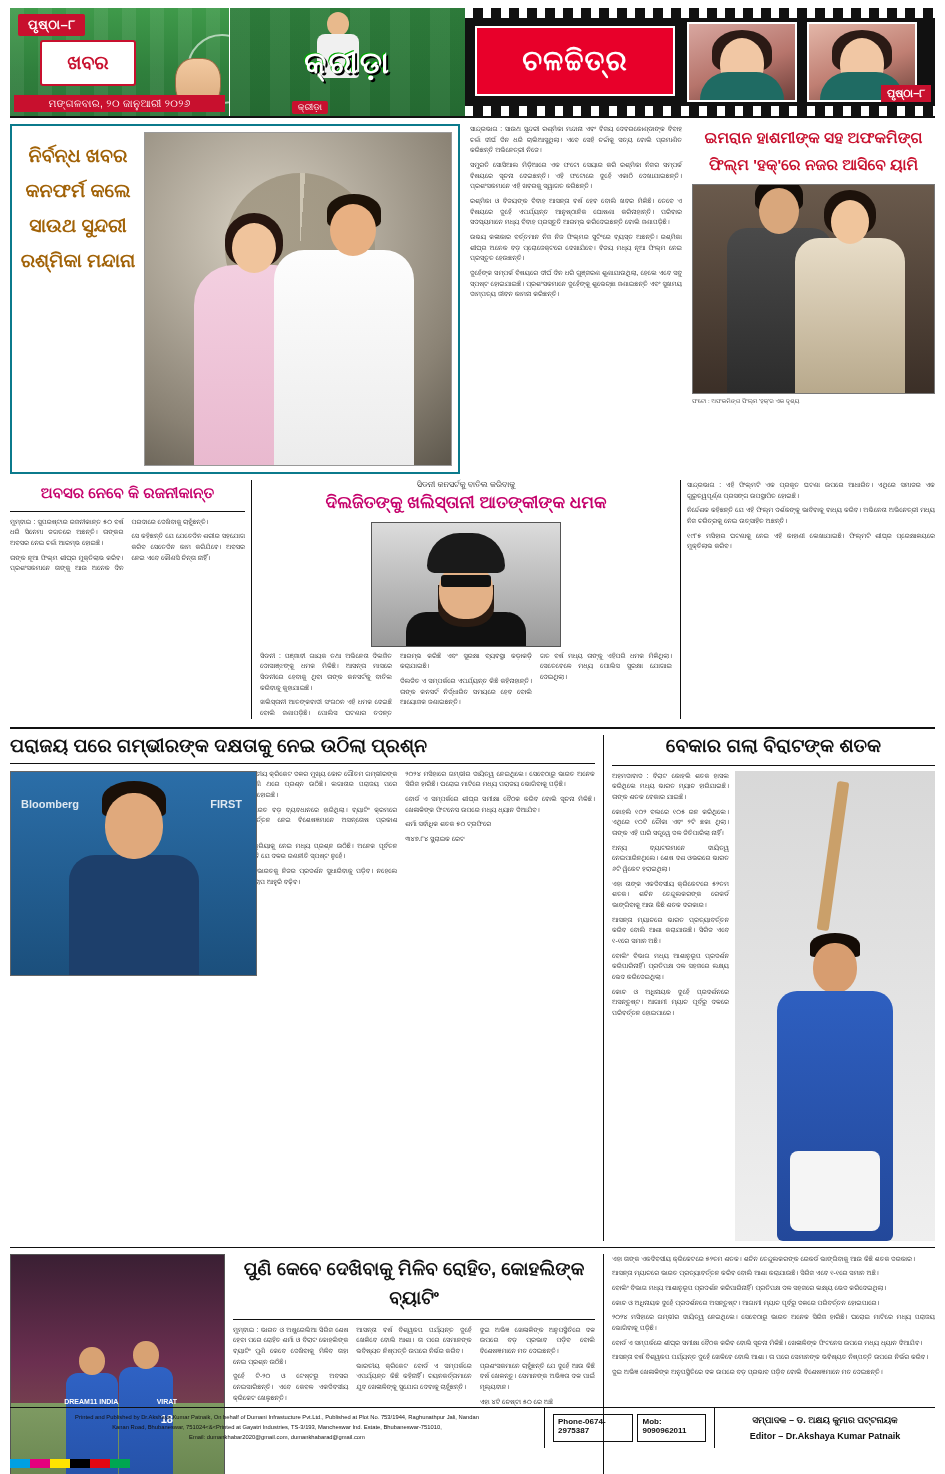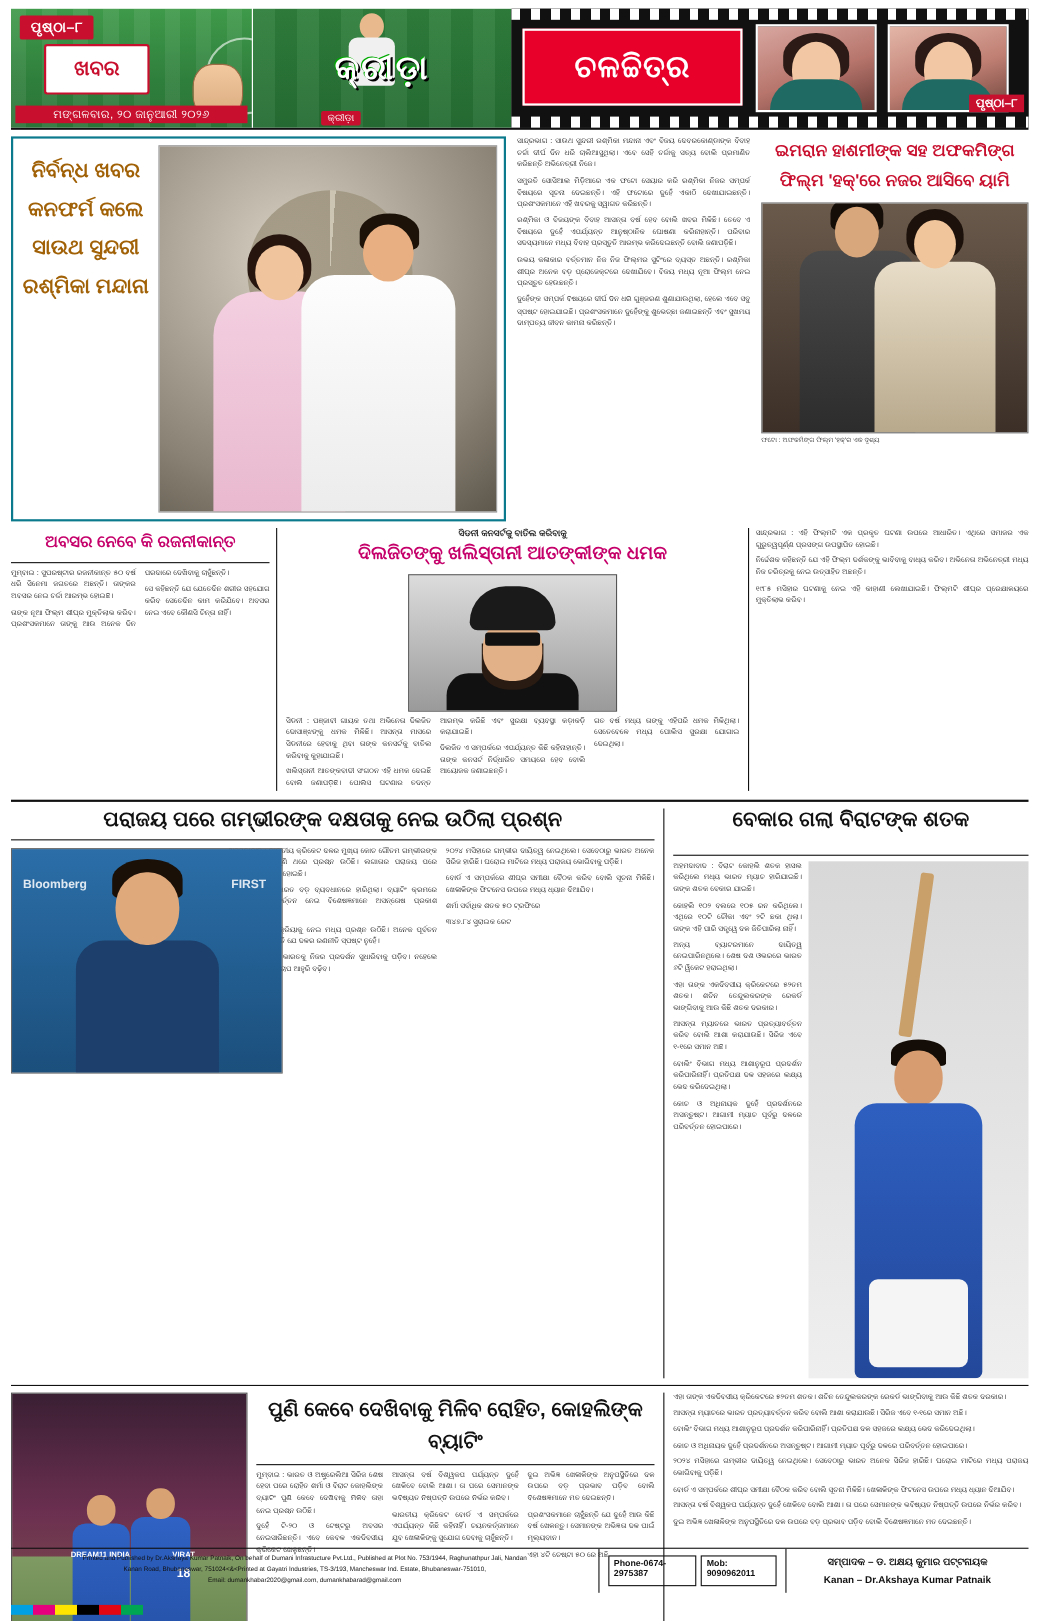--- a/index.html
+++ b/index.html
@@ -156,40 +156,40 @@
   .promo-photo .w .h { position:absolute; left:50%; top:-38px; transform:translateX(-50%); width:38px;height:44px;border-radius:50%; background:#f0c59c; }
   .promo-photo .w .hr { position:absolute; left:50%; top:-48px; transform:translateX(-50%); width:52px;height:46px;border-radius:50% 50% 40% 40%; background:#1d120b; }
   .caption { font-size:6px; color:#333; margin-top:3px; line-height:1.4; }
 
   
   .band2 { display:flex; gap:6px; margin-top:6px; }
   .b2-col1 { width:235px; }
   .b2-col2 { width:430px; }
   .b2-col3 { flex:1; }
   .pink-head { color:#c5006b; font-size:15px; font-weight:bold; text-align:center; line-height:1.7; }
-  .mini-head { font-size:8px; text-align:center; font-weight:bold; color:#222; }
+  .mini-head { font-size:8px; text-align:center; font-weight:normal; color:#222; }
   .big-pink-head { color:#c5006b; font-size:17px; font-weight:bold; text-align:center; line-height:1.5; }
   .singer-photo {
     width:190px; height:125px; margin:6px auto 4px; border:1px solid #555;
     background: linear-gradient(180deg,#dcdcdc,#9a9a9a); position:relative; overflow:hidden;
   }
   .singer-photo .turban { position:absolute; left:50%; top:10px; transform:translateX(-50%); width:78px;height:40px; border-radius:45px 45px 10px 10px; background:#1a1a1a; }
   .singer-photo .face { position:absolute; left:50%; top:40px; transform:translateX(-50%); width:54px;height:56px;border-radius:45%; background:#e3b187; }
   .singer-photo .beard { position:absolute; left:50%; top:62px; transform:translateX(-50%); width:56px;height:42px;border-radius:0 0 45% 45%; background:#2a1b12; }
   .singer-photo .glass { position:absolute; left:50%; top:52px; transform:translateX(-50%); width:50px;height:12px; background:#111; border-radius:3px; }
   .singer-photo .shirt { position:absolute; left:50%; bottom:0; transform:translateX(-50%); width:120px;height:34px; background:#111; border-radius:20px 20px 0 0; }
   .twocol { column-count:2; column-gap:8px; }
   .threecol { column-count:3; column-gap:8px; }
 
   
   .sports-band { margin-top:8px; border-top:2px solid #111; padding-top:6px; display:flex; gap:8px; }
   .sb-left { width:585px; }
   .sb-right { flex:1; border-left:1px solid #111; padding-left:8px; }
-  .sports-head { font-size:19px; font-weight:bold; text-align:center; color:#111; margin-bottom:6px; }
-  .sports-head-r { font-size:19px; font-weight:bold; text-align:center; color:#111; margin-bottom:20px; }
+  .sports-head { font-size:19px; font-weight:bold; color:#111; margin-bottom:6px; }
+  .sports-head-r { font-size:19px; font-weight:bold; text-align:center; color:#111; margin-bottom:8px; }
   .gambhir-photo {
     width:247px; height:205px; float:left; margin:2px 8px 4px 0; border:1px solid #666;
     position:relative; overflow:hidden; background:linear-gradient(180deg,#2f6fa8,#1d4f7d);
   }
   .gambhir-photo .backdrop { position:absolute; inset:0; background:linear-gradient(180deg,#2b6ea8 0%, #1b4f7c 100%); }
   .gambhir-photo .logo-b { position:absolute; left:10px; top:24px; color:#fff; font-size:11px; font-weight:bold; opacity:.85; }
   .gambhir-photo .logo-f { position:absolute; right:14px; top:24px; color:#fff; font-size:11px; font-weight:bold; opacity:.85; }
   .gambhir-photo .person { position:absolute; left:50%; bottom:0; transform:translateX(-50%); width:130px; height:120px; background:#1d3f6b; border-radius:26px 26px 0 0; }
   .gambhir-photo .person .head { position:absolute; left:50%; top:-62px; transform:translateX(-50%); width:58px;height:66px;border-radius:48%; background:#e0a97c; }
   .gambhir-photo .person .hair { position:absolute; left:50%; top:-74px; transform:translateX(-50%); width:64px;height:36px;border-radius:50% 50% 14% 14%; background:#1a1008; }
@@ -450,21 +450,21 @@
       <div>Printed and Published by Dr.Akshaya Kumar Patnaik, On behalf of Dumani Infrastucture Pvt.Ltd., Published at Plot No. 753/1944, Raghunathpur Jali, Nandan</div>
       <div>Kanan Road, Bhubaneswar, 751024&lt;&amp;&lt;Printed at Gayatri Industries, TS-3/193, Mancheswar Ind. Estate, Bhubaneswar-751010,</div>
       <div>Email: dumankhabar2020@gmail.com, dumankhabarad@gmail.com</div>
     </div>
     <div class="phones">
       <div>Phone-0674-2975387</div>
       <div>Mob: 9090962011</div>
     </div>
     <div class="editor">
       <div>ସମ୍ପାଦକ – ଡ. ଅକ୍ଷୟ କୁମାର ପଟ୍ଟନାୟକ</div>
-      <div>Kanan – Dr.Akshaya Kumar Patnaik</div>
+      <div>Editor – Dr.Akshaya Kumar Patnaik</div>
     </div>
   </div>
 
   <div class="colorbar">
       <span style="background: rgb(0, 160, 227);"></span>
       <span style="background: rgb(230, 0, 126);"></span>
       <span style="background: rgb(255, 228, 0);"></span>
       <span style="background: rgb(0, 0, 0);"></span>
       <span style="background: rgb(227, 6, 19);"></span>
       <span style="background: rgb(0, 166, 81);"></span>

